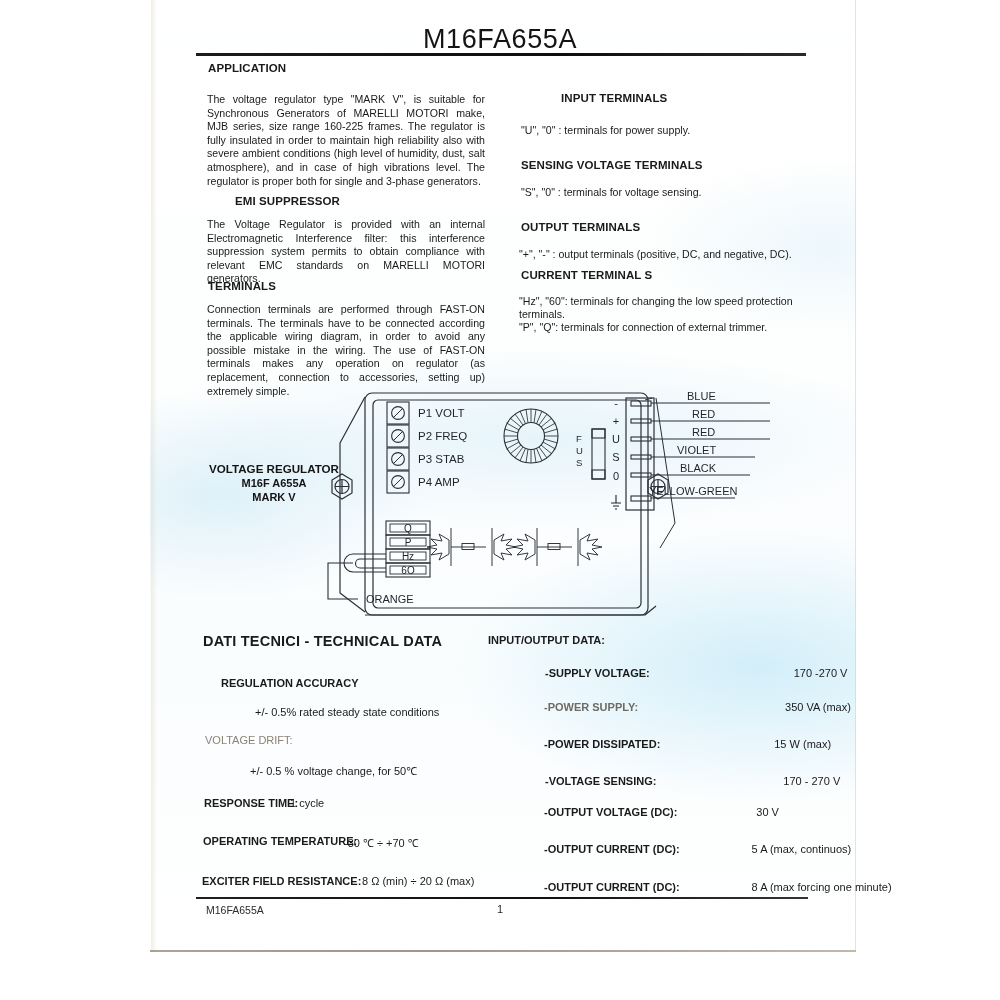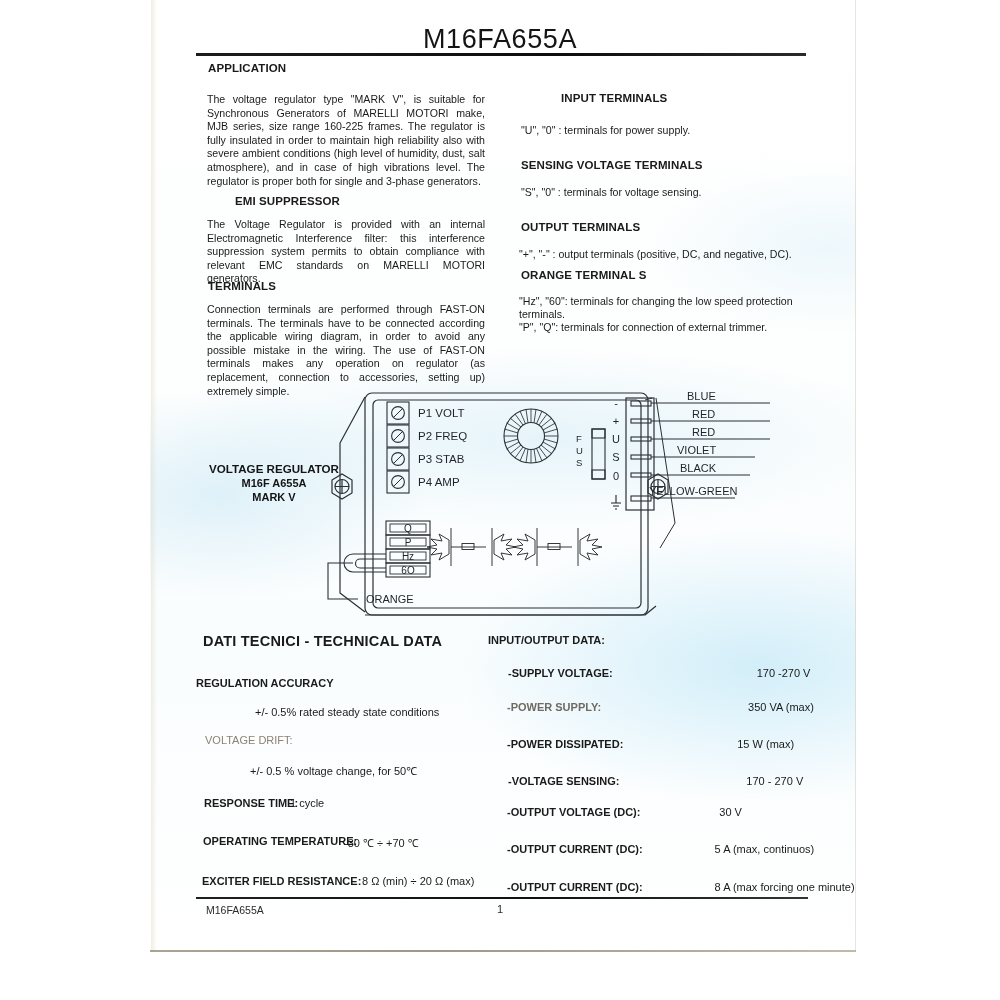--- a/index.html
+++ b/index.html
@@ -36,21 +36,21 @@
 
   
   #doc-title{position:absolute;left:0;top:24px;width:1000px;text-align:center;
     font-size:27px;letter-spacing:.6px;color:#141414;}
   #title-rule{position:absolute;left:196px;top:53px;width:610px;height:3px;
     background:linear-gradient(90deg,#1c1c1c,#0d0d0d 60%,#2a2a2a);}
 
   
   .td-lbl{font-weight:bold;font-size:11px;}
   .td-val{font-size:11px;}
-  .td-row{position:absolute;white-space:nowrap;}
+  .td-row{position:absolute;white-space:nowrap;margin-left:37px;}
 
   #footer-rule{position:absolute;left:196px;top:897px;width:612px;height:2.4px;
     background:linear-gradient(90deg,#1f1f1f,#101010 55%,#343434);}
   #footer-left{position:absolute;left:206px;top:904px;font-size:10.5px;color:#2b2b2b;}
   #footer-page{position:absolute;left:0;top:903px;width:1000px;text-align:center;font-size:11px;color:#2b2b2b;}
 
   
   #diagram{position:absolute;left:190px;top:388px;width:620px;height:245px;}
   #diagram svg{display:block;}
   .dlabel{font-family:"Liberation Sans",sans-serif;}
@@ -76,21 +76,21 @@
 
 <div class="blk h" style="left:521px;top:92px;margin-left:40px;">INPUT TERMINALS</div>
 <div class="blk p2" style="left:521px;top:123px;width:290px;">"U", "0"  :  terminals for power supply.</div>
 
 <div class="blk h" style="left:521px;top:159px;">SENSING VOLTAGE TERMINALS</div>
 <div class="blk p2" style="left:521px;top:185px;width:290px;">"S", "0"  :  terminals for voltage sensing.</div>
 
 <div class="blk h" style="left:521px;top:221px;">OUTPUT TERMINALS</div>
 <div class="blk p2" style="left:519px;top:247px;width:300px;">"+", "-"  : output terminals (positive, DC, and negative, DC).</div>
 
-<div class="blk h" style="left:521px;top:269px;">ORANGE TERMINAL S</div>
+<div class="blk h" style="left:521px;top:269px;">CURRENT TERMINAL S</div>
 <div class="blk p2" style="left:519px;top:295px;width:296px;line-height:12.6px;">"Hz",  "60":  terminals for changing the low speed protection terminals.</div>
 <div class="blk p2" style="left:519px;top:320px;width:296px;">"P", "Q": terminals for connection of external trimmer.</div>
 
 <div id="diagram">
 <svg width="620" height="245" viewBox="0 0 620 245" xmlns="http://www.w3.org/2000/svg">
   <g fill="none" stroke="#2a2f36" stroke-width="1.2" stroke-linejoin="round">
 
     <path d="M175 9 L150 55 L150 105 L150 205 L175 224" stroke-width="1.2"></path>
 
     <rect x="175" y="5" width="283" height="222" rx="7" ry="7"></rect>
@@ -271,21 +271,21 @@
   <g fill="#141414" font-family="Liberation Sans, sans-serif" font-weight="bold" text-anchor="middle">
     <text x="84" y="85" font-size="11.6">VOLTAGE REGULATOR</text>
     <text x="84" y="99" font-size="11">M16F A655A</text>
     <text x="84" y="113" font-size="11">MARK V</text>
   </g>
 </svg>
 </div>
 
 <div class="blk" style="left:203px;top:633px;font-size:14.5px;font-weight:bold;letter-spacing:.2px;">DATI TECNICI - TECHNICAL DATA</div>
 
-<div class="blk td-lbl" style="left:196px;top:677px;">REGULATION ACCURACY</div>
+<div class="blk td-lbl" style="left:221px;top:677px;">REGULATION ACCURACY</div>
 <div class="blk td-val" style="left:255px;top:706px;">+/- 0.5% rated steady state conditions</div>
 
 <div class="blk td-lbl faded" style="left:205px;top:734px;font-weight:normal;">VOLTAGE DRIFT:</div>
 <div class="blk td-val" style="left:250px;top:763px;">+/- 0.5 % voltage change, for 50℃</div>
 
 <div class="blk td-lbl" style="left:204px;top:797px;">RESPONSE TIME:</div>
 <div class="blk td-val" style="left:290px;top:797px;">1 cycle</div>
 
 <div class="blk td-lbl" style="left:203px;top:835px;">OPERATING TEMPERATURE:</div>
 <div class="blk td-val" style="left:344px;top:835px;">-30 ℃ ÷ +70 ℃</div>

